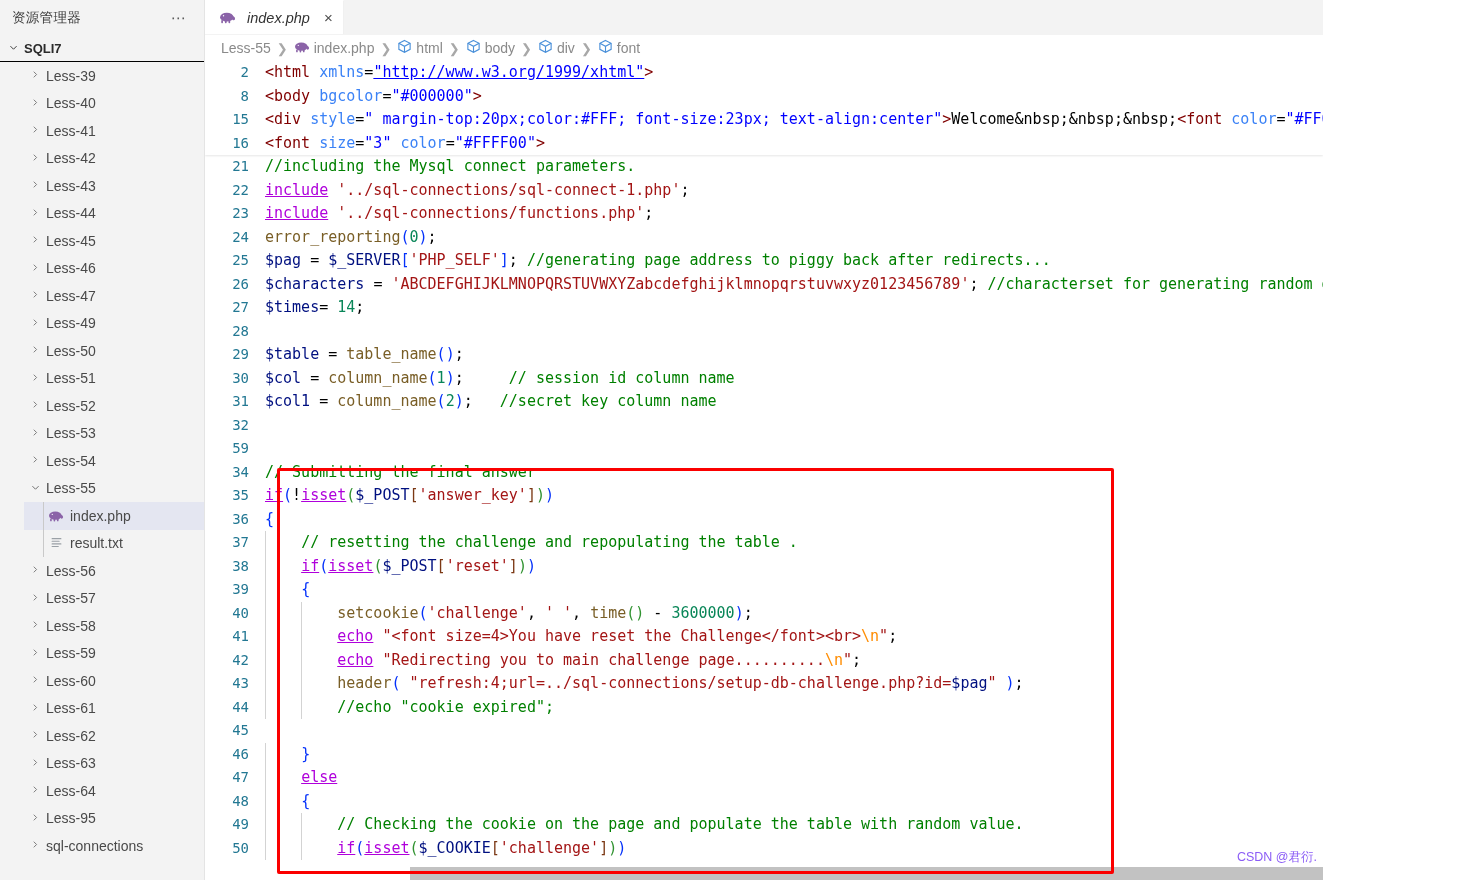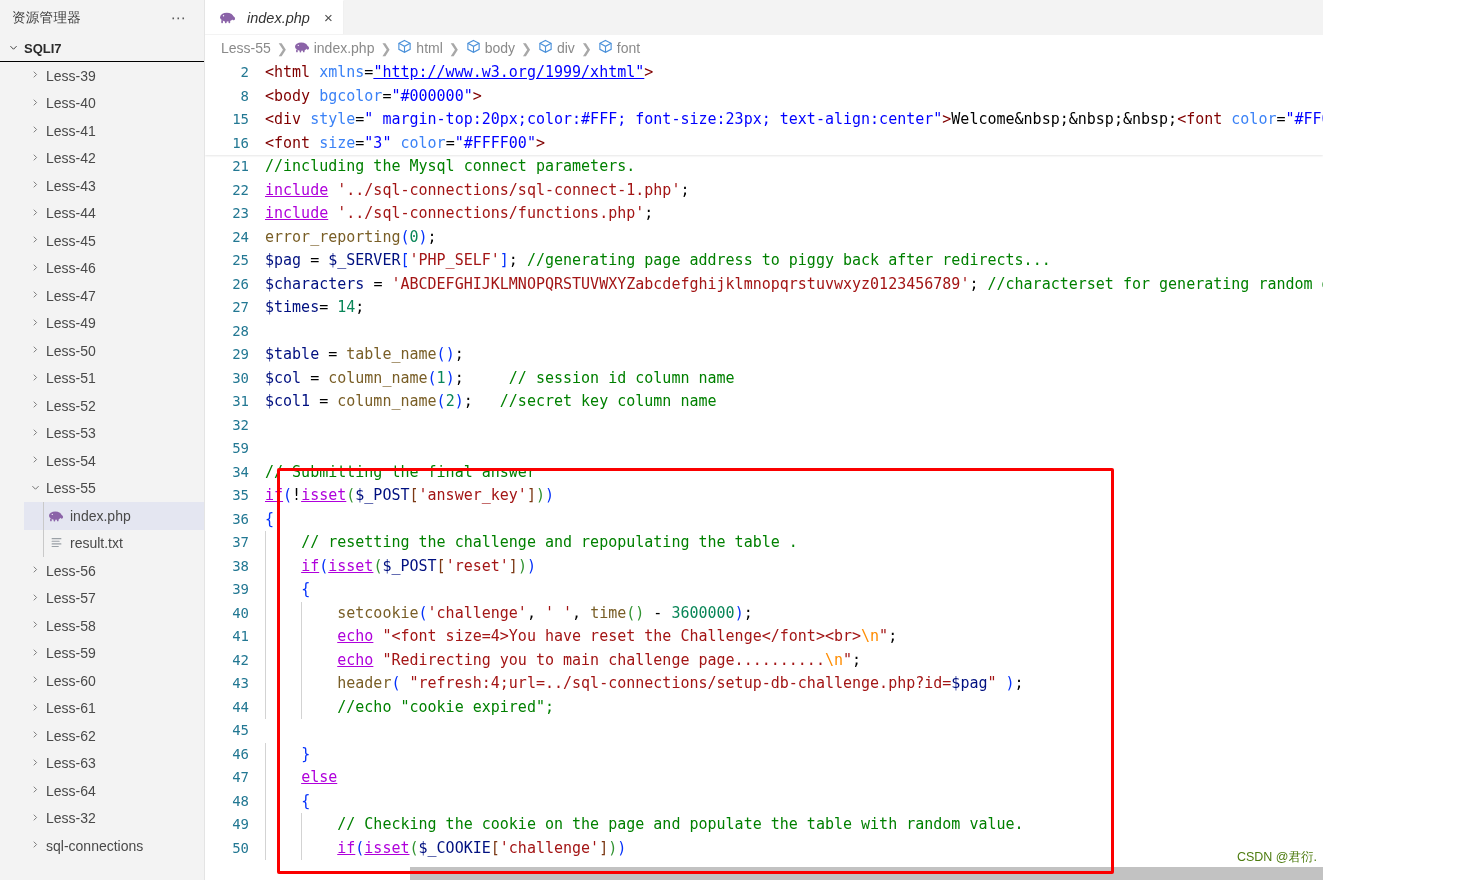--- a/index.html
+++ b/index.html
@@ -166,21 +166,21 @@
     position: absolute; left: 205px; right: 0; bottom: 0;
     height: 13px; background: #f6f6f6; z-index: 7;
   }
   .hscroll-thumb {
     position: absolute; left: 0; top: 0; height: 13px;
     width: 1005px; background: #c2c2c2;
   }
   
   .watermark {
     position: absolute; right: 6px; bottom: 14px;
-    font-size: 12.5px; color: #4d7c0f;
+    font-size: 12.5px; color: #8b5cf6;
     font-family: "Liberation Sans", sans-serif;
     z-index: 12; white-space: nowrap;
   }
 </style>
 </head>
 <body>
 
 <div id="app">
 
   <div class="sidebar">
@@ -374,21 +374,21 @@
         <div class="row row-ind">
           <span class="chev"><svg width="10" height="11" viewBox="0 0 16 16">
               <path d="M6 3.5 L10.5 8 L6 12.5" fill="none" stroke="#616161" stroke-width="1.3"></path>
             </svg></span>
           <span>Less-64</span>
         </div>
         <div class="row row-ind">
           <span class="chev"><svg width="10" height="11" viewBox="0 0 16 16">
               <path d="M6 3.5 L10.5 8 L6 12.5" fill="none" stroke="#616161" stroke-width="1.3"></path>
             </svg></span>
-          <span>Less-32</span>
+          <span>Less-95</span>
         </div>
         <div class="row row-ind">
           <span class="chev"><svg width="10" height="11" viewBox="0 0 16 16">
               <path d="M6 3.5 L10.5 8 L6 12.5" fill="none" stroke="#616161" stroke-width="1.3"></path>
             </svg></span>
           <span>sql-connections</span>
         </div>
       </div>
   </div>
 

